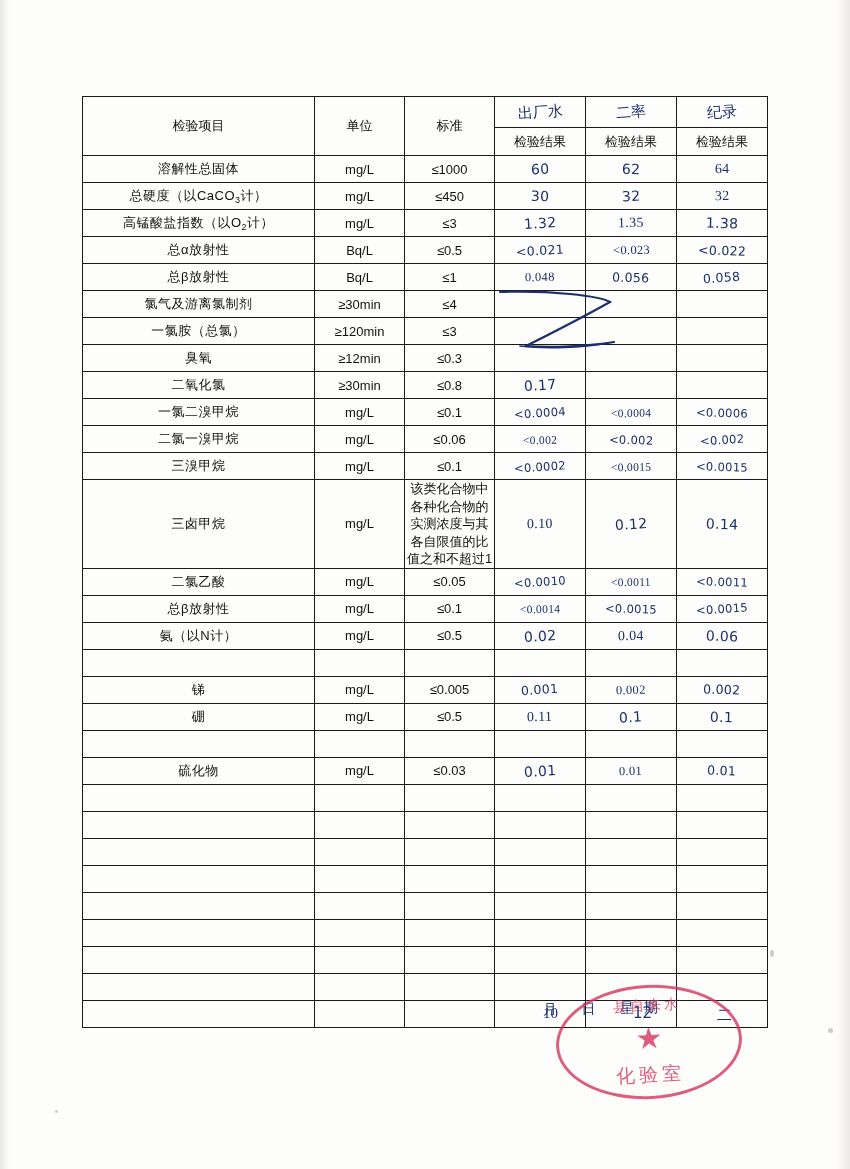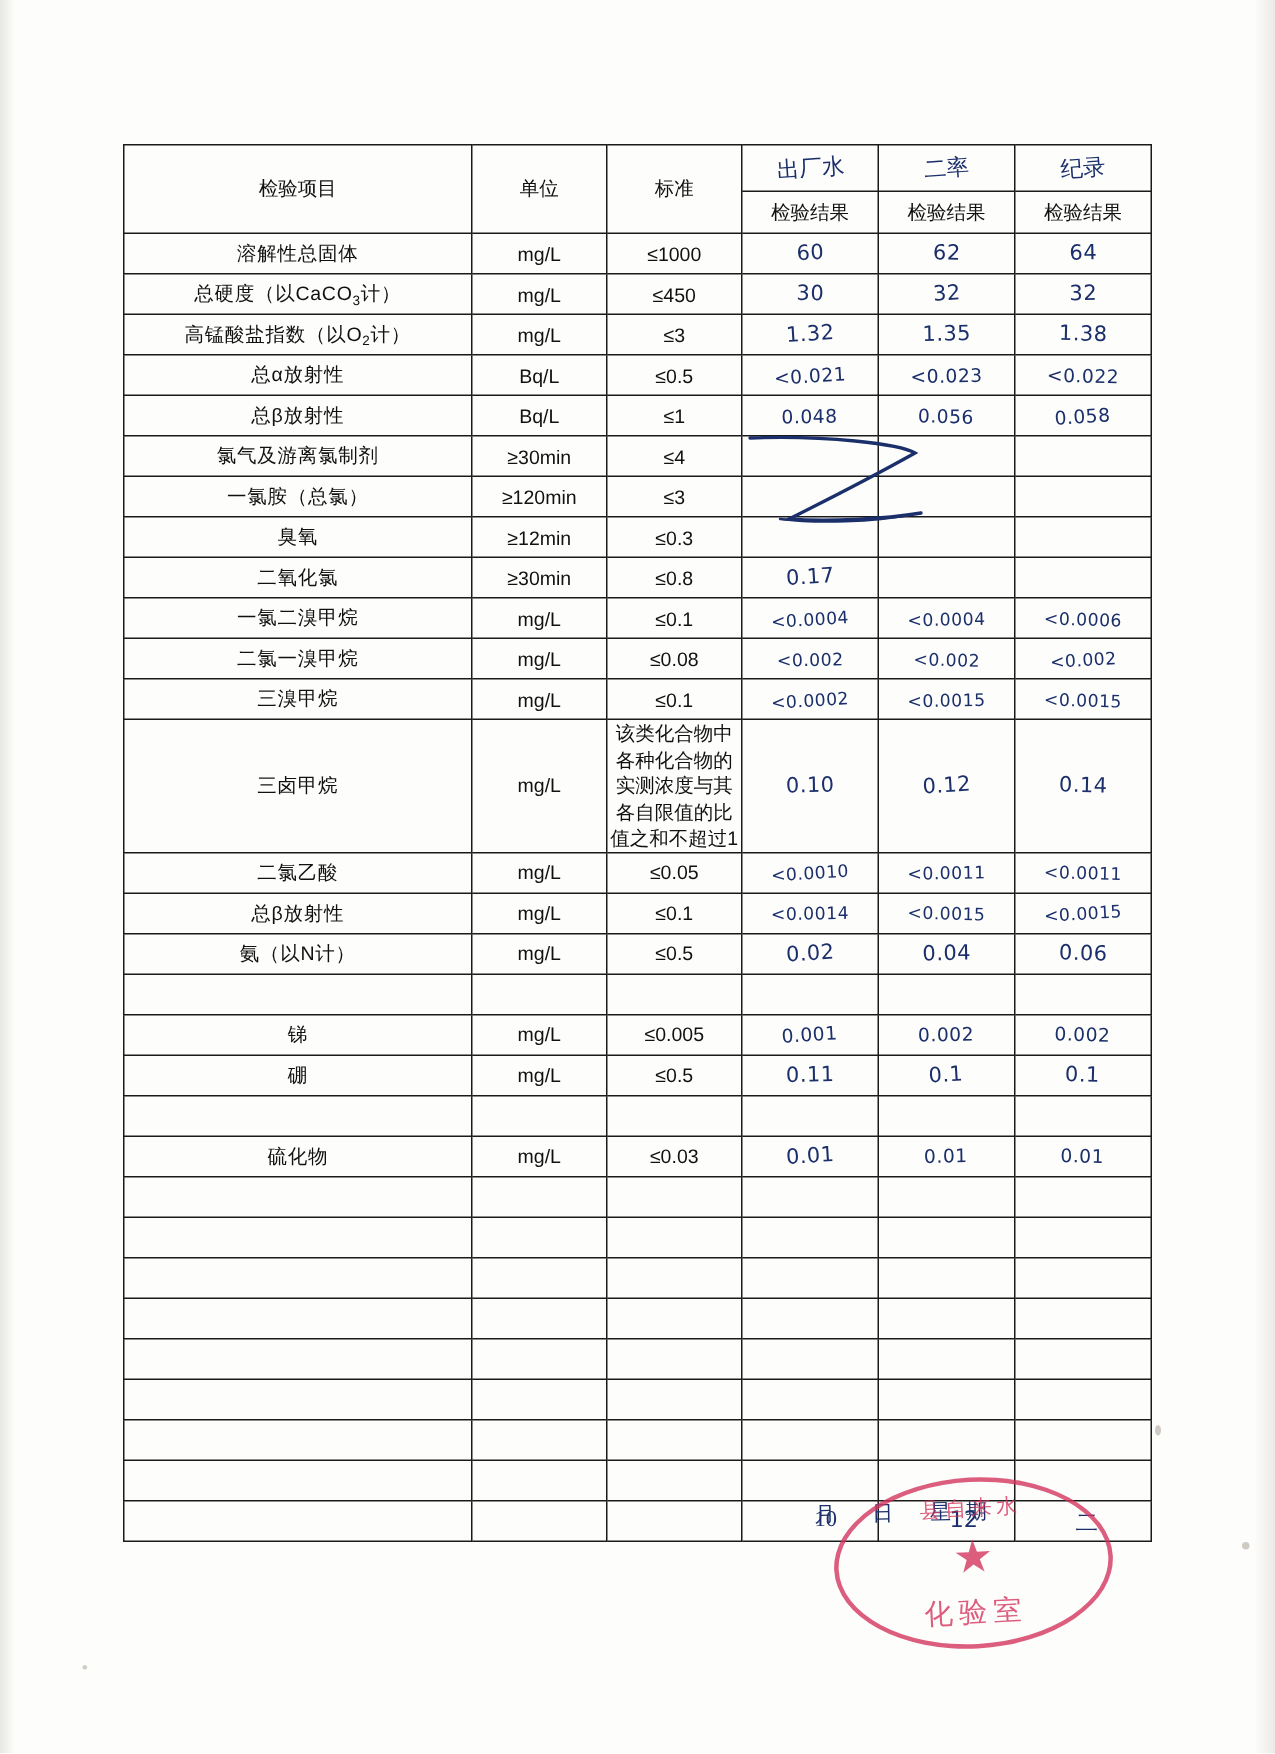--- a/index.html
+++ b/index.html
@@ -87,21 +87,21 @@
     color: #1b2f6b;
     font-size: 14px;
     transform: rotate(-2deg);
     display: inline-block;
     letter-spacing: 0.3px;
   }
   .hw.sm { font-size: 12.5px; }
   .hw.xs { font-size: 11.5px; }
   .hw.r1 { transform: rotate(-3.5deg); }
   .hw.r2 { transform: rotate(1.5deg); }
-  .hw.r3 { transform: rotate(-1deg); }
+  .hw.r3 { transform: rotate(-1deg); font-family: Liberation Serif, serif; }
 
   .hdr-hand {
     font-family: "DejaVu Sans", sans-serif;
     color: #1b2f6b;
     font-size: 15px;
     transform: rotate(-4deg);
     display: inline-block;
   }
 
   
@@ -289,21 +289,21 @@
       <td class="unit-cell">mg/L</td>
       <td class="std-cell">≤0.1</td>
       <td><span class="hw xs r1">&lt;0.0004</span></td>
       <td><span class="hw xs r3">&lt;0.0004</span></td>
       <td><span class="hw xs r2">&lt;0.0006</span></td>
     </tr>
 
     <tr class="row-std">
       <td class="item-cell">二氯一溴甲烷</td>
       <td class="unit-cell">mg/L</td>
-      <td class="std-cell">≤0.08</td>
+      <td class="std-cell">≤0.06</td>
       <td><span class="hw xs r3">&lt;0.002</span></td>
       <td><span class="hw xs r2">&lt;0.002</span></td>
       <td><span class="hw xs r1">&lt;0.002</span></td>
     </tr>
 
     <tr class="row-std">
       <td class="item-cell">三溴甲烷</td>
       <td class="unit-cell">mg/L</td>
       <td class="std-cell">≤0.1</td>
       <td><span class="hw xs r1">&lt;0.0002</span></td>

